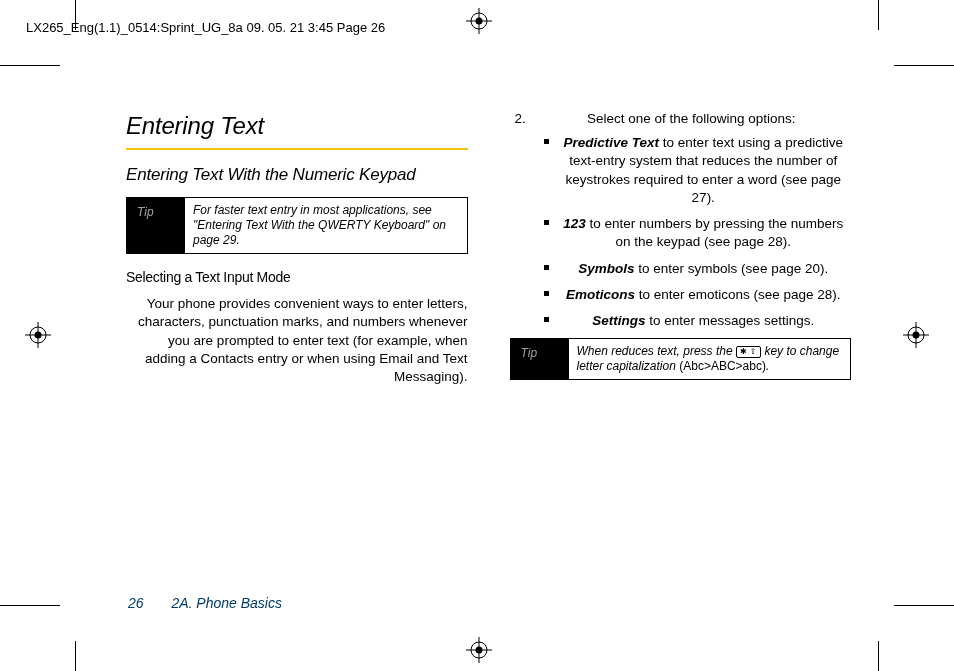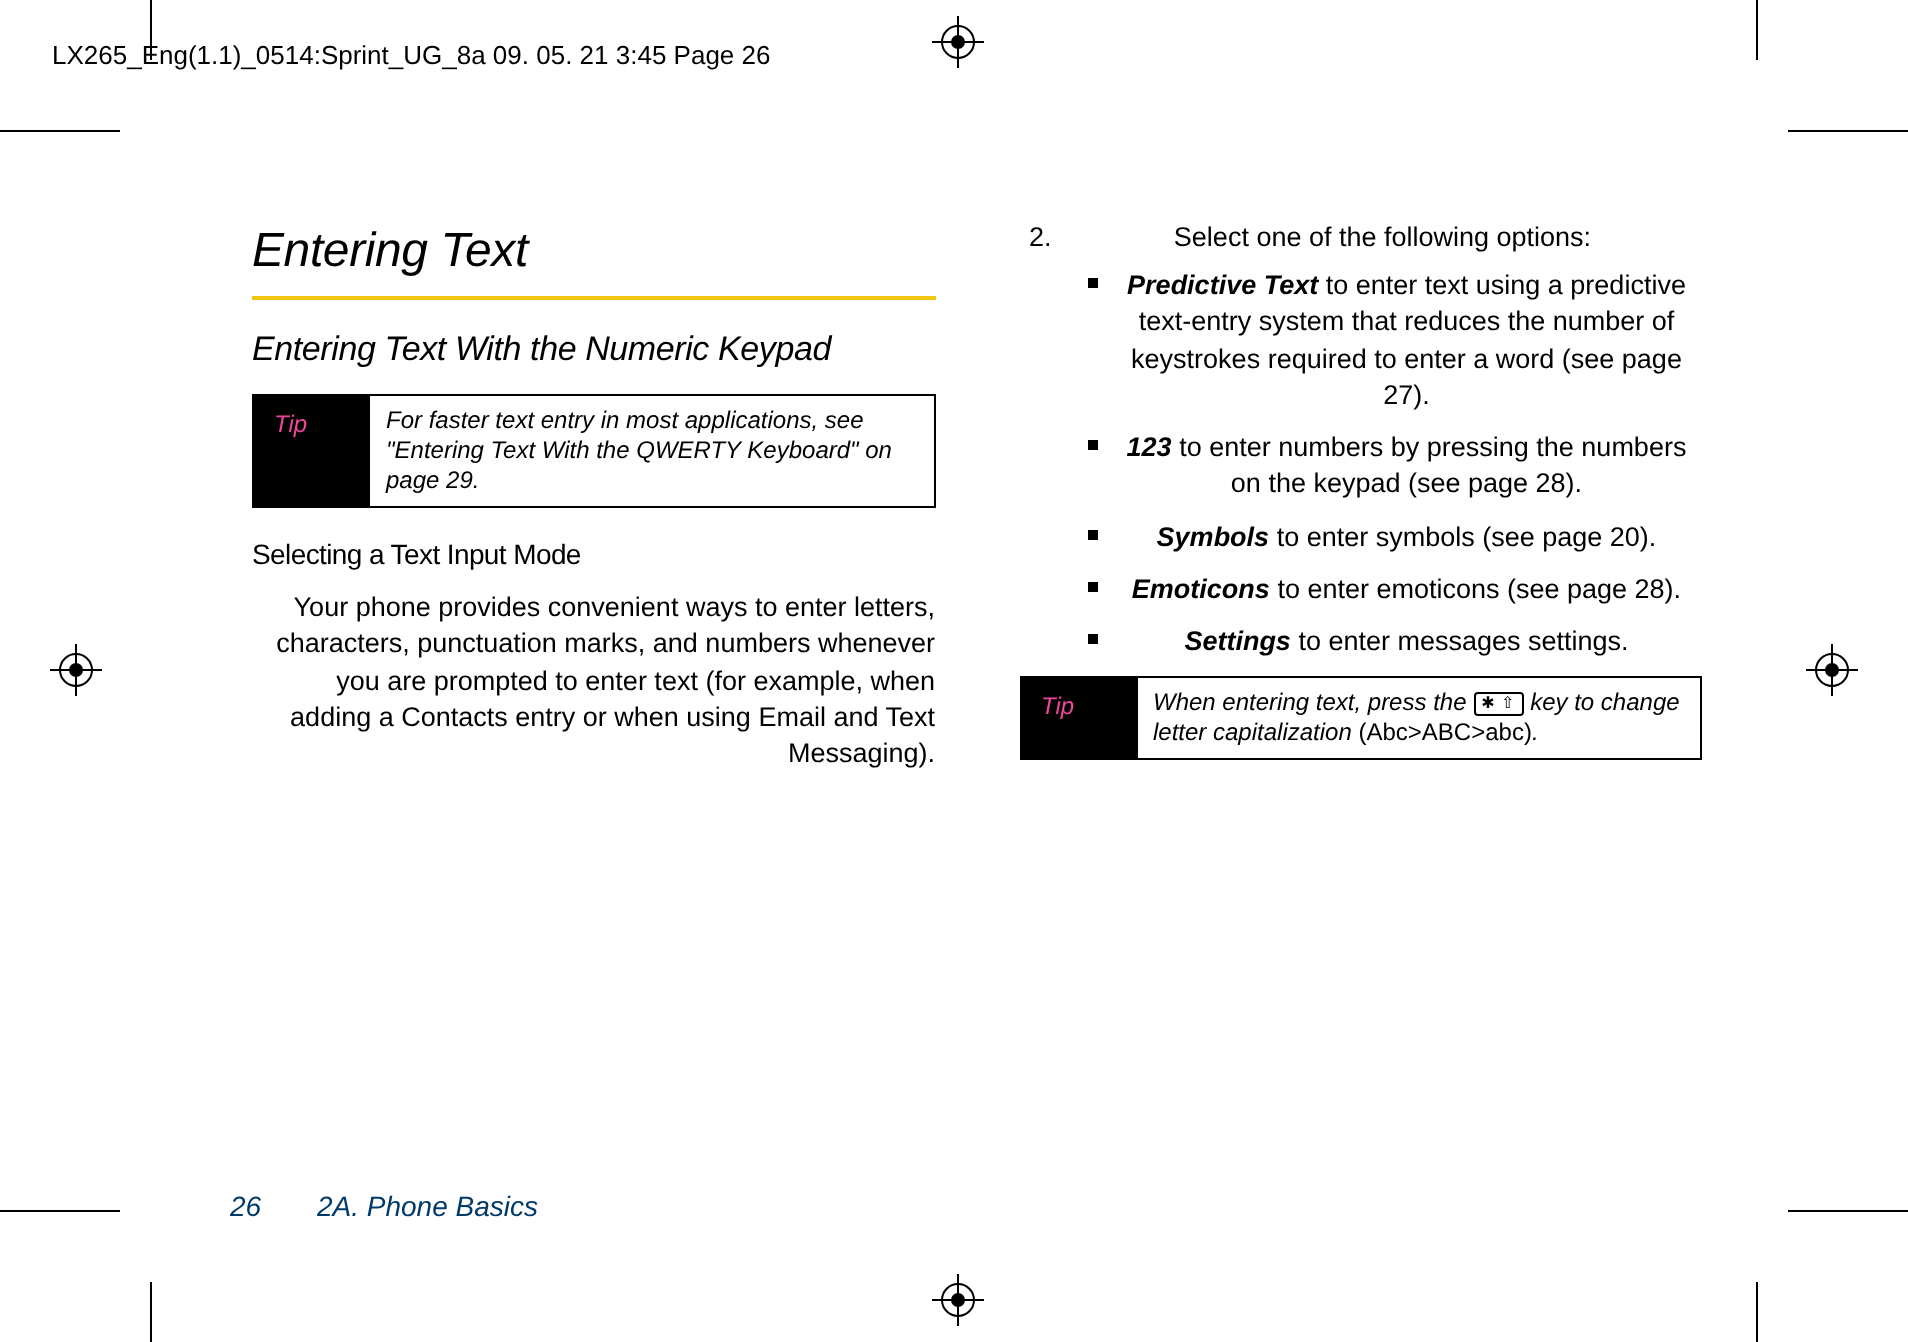--- a/index.html
+++ b/index.html
@@ -9,33 +9,33 @@
   .crop-v{position:absolute;background:#000;width:1px;}
   .reg{position:absolute;width:26px;height:26px;}
   .header-line{position:absolute;left:0;right:0;top:20px;font:13px Helvetica,Arial,sans-serif;color:#000;padding-left:26px;}
   .content{position:absolute;left:86px;top:38px;width:805px;height:580px;}
   .columns{display:flex;gap:42px;padding:72px 40px 0 40px;}
   .col{flex:1;font-size:13.5px;line-height:1.35;color:#000;}
   h1.section-title{font-size:24px;font-style:italic;font-weight:400;margin:0 0 6px 0;letter-spacing:-0.2px;}
   .yellow-rule{height:2px;background:#f2c50f;margin:0 0 14px 0;}
   h2.subtitle{font-size:17px;font-style:italic;font-weight:400;margin:0 0 10px 0;letter-spacing:-0.2px;}
   .tip-box{display:flex;border:1px solid #000;margin:0 0 14px 0;}
-  .tip-label{background:#000;color:#ec4899;font-style:italic;font-size:12px;padding:6px 10px;flex:0 0 auto;width:38px;}
+  .tip-label{background:#000;color:#a3a3a3;font-style:italic;font-size:12px;padding:6px 10px;flex:0 0 auto;width:38px;}
   .tip-body{font-style:italic;font-size:12px;padding:5px 8px 5px 8px;line-height:1.25;}
   h3.minor{font-size:14px;font-weight:400;margin:0 0 8px 0;letter-spacing:-0.3px;}
   p{margin:0 0 10px 0;text-align:right;}
   ol.steps{list-style:decimal;margin:0;padding-left:20px;text-align:center;}
   ol.steps>li{margin-bottom:8px;padding-left:2px;}
   ul.bullets{list-style:none;margin:6px 0 0 0;padding-left:14px;}
   ul.bullets>li{position:relative;margin-bottom:8px;padding-left:10px;}
   ul.bullets>li::before{content:"";position:absolute;left:-2px;top:5px;width:5px;height:5px;background:#000;}
   em.term{font-style:italic;font-weight:700;}
   em.soft{font-style:italic;font-weight:700;}
   .keycap{display:inline-block;border:1px solid #000;border-radius:2px;font-size:8px;font-style:normal;font-family:Arial,sans-serif;line-height:10px;padding:0 3px;background:#fff;color:#000;vertical-align:middle;letter-spacing:0.5px;}
-  .footer{position:absolute;left:115px;bottom:60px;font-style:italic;color:#003a6b;font-size:14px;}
+  .footer{position:absolute;left:128px;bottom:60px;font-style:italic;color:#003a6b;font-size:14px;}
   .footer .pg{font-style:italic;margin-right:24px;}
 </style>
 </head>
 <body>
 
 <div class="page">
 
   <div class="header-line">LX265_Eng(1.1)_0514:Sprint_UG_8a  09. 05. 21    3:45  Page 26</div>
 
   <div class="crop-v" style="left:75px;top:0;height:30px"></div>
@@ -104,21 +104,21 @@
               <li><em class="term">Symbols</em><span> to enter symbols (see page 20).</span></li>
               <li><em class="term">Emoticons</em><span> to enter emoticons (see page 28).</span></li>
               <li><em class="term">Settings</em><span> to enter messages settings.</span></li>
             </ul>
           </li>
         </ol>
 
         <div class="tip-box" style="margin-top:4px">
           <div class="tip-label">Tip</div>
           <div class="tip-body">
-            <span>When entering text, press the </span><span class="keycap">✱ ⇧</span><span> key to change letter capitalization </span><span style="font-style:normal">(Abc&gt;ABC&gt;abc)</span><span>.</span>
+            <span>When reduces text, press the </span><span class="keycap">✱ ⇧</span><span> key to change letter capitalization </span><span style="font-style:normal">(Abc&gt;ABC&gt;abc)</span><span>.</span>
           </div>
         </div>
       </div>
     </div>
   </div>
 
   <div class="footer">
     <span class="pg">26</span>
     <span>2A. Phone Basics</span>
   </div>

